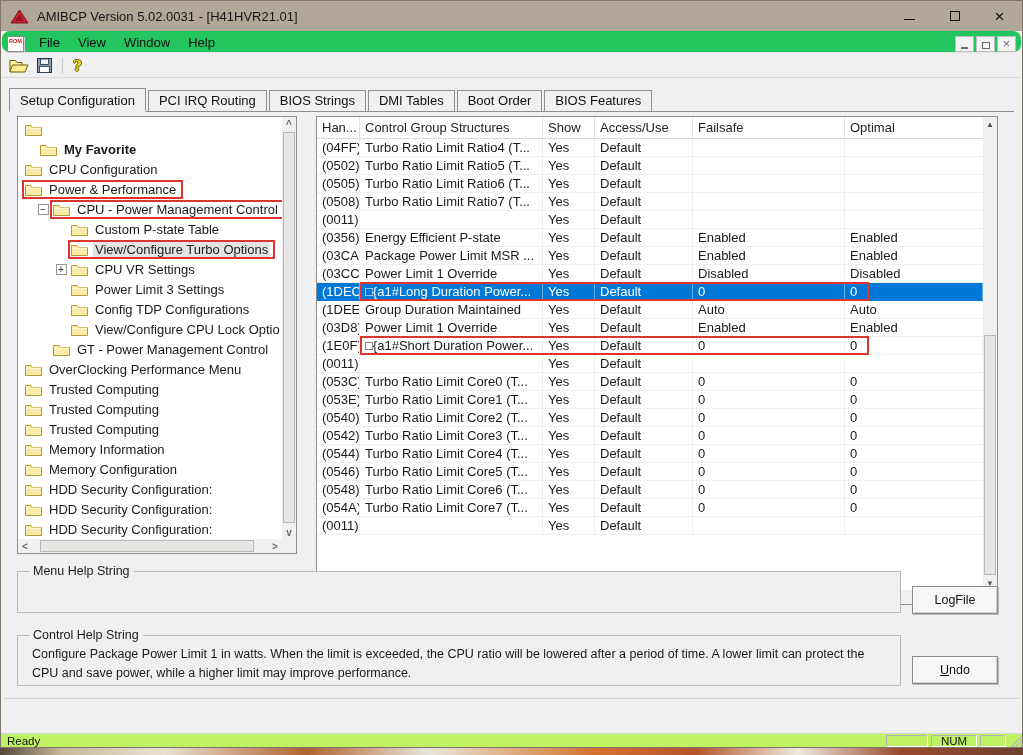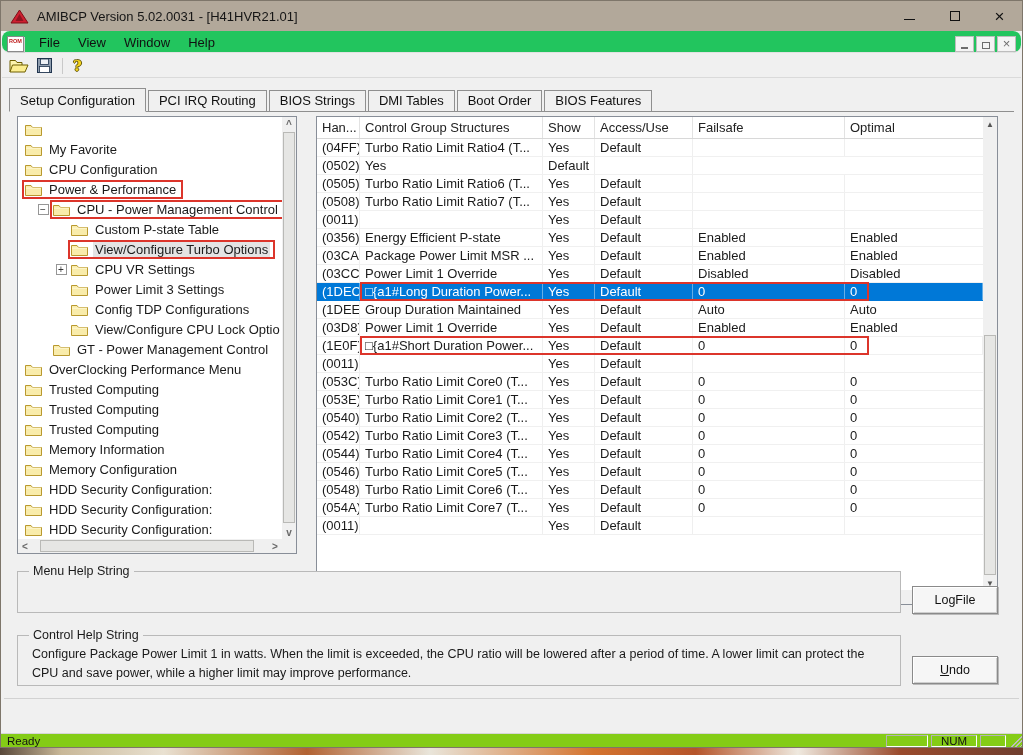--- a/index.html
+++ b/index.html
@@ -84,21 +84,21 @@
   .group-legend { position:absolute; top:-8px; left:11px; background:#f0f0f0; padding:0 4px; font-size:12.5px; color:#1a1a1a; }
   .group-text { padding:9px 14px 0 14px; font-size:12.5px; line-height:19px; color:#1a1a1a; }
   .g-menu { left:16px; top:570px; width:884px; height:42px; }
   .g-ctrl { left:16px; top:634px; width:884px; height:51px; }
   .btn { position:absolute; width:86px; height:28px; background:#f6f6f6; border:1px solid #8a8a8a; box-shadow:inset 1px 1px 0 #ffffff, inset -1px -1px 0 #cfcfcf, 1px 1px 0 #b9b9b9; font-size:12.5px; color:#111; display:flex; align-items:center; justify-content:center; }
   .btn-logfile { left:911px; top:585px; }
   .btn-undo { left:911px; top:655px; }
   .accel { text-decoration:underline; }
   .mdi-bottom-line { position:absolute; left:3px; right:3px; top:697px; height:1px; background:#d2d2d2; }
   
-  .statusbar { position:absolute; left:0; right:0; bottom:0; height:14px; background:#84cc16; border-top:1px solid #d6d6d6; display:flex; align-items:center; font-size:11.5px; color:#111; }
+  .statusbar { position:absolute; left:0; right:0; bottom:0; height:14px; background:#bef264; border-top:1px solid #d6d6d6; display:flex; align-items:center; font-size:11.5px; color:#111; }
   .sb-msg { padding-left:6px; flex:1; }
   .sb-cell { height:12px; border:1px solid; border-color:#b3b3b3 #fdfdfd #fdfdfd #b3b3b3; margin-right:3px; display:flex; align-items:center; justify-content:center; }
   .sb-c1 { width:42px; } .sb-c2 { width:46px; } .sb-c3 { width:26px; }
   .sb-grip { width:13px; height:13px; background:
     linear-gradient(135deg, transparent 55%, #bdbdbd 55%, #bdbdbd 62%, transparent 62%, transparent 72%, #bdbdbd 72%, #bdbdbd 79%, transparent 79%, transparent 89%, #bdbdbd 89%, #bdbdbd 96%, transparent 96%); }
 </style>
 </head>
 <body>
 
 <div class="window">
@@ -171,21 +171,21 @@
     <div class="tree-view" id="treeview">
         <div class="trow" style="padding-left: 4px;">
           <span class="twrap">
             <svg class="tfolder" viewBox="0 0 17 13">
               <path d="M0.5 2.5 L6 2.5 L7.5 4.5 L16.5 4.5 L16.5 12.5 L0.5 12.5 Z" fill="#f9ecab" stroke="#b9992f"></path>
               <path d="M1 5.2 L16 5.2" stroke="#fff7cf" stroke-width="1.2"></path>
             </svg>
             <span class="tlabel"></span>
           </span>
         </div>
-        <div class="trow" style="padding-left: 4px;">
+        <div class="trow" style="padding-left: 19px; font-weight: bold;">
           <span class="twrap">
             <svg class="tfolder" viewBox="0 0 17 13">
               <path d="M0.5 2.5 L6 2.5 L7.5 4.5 L16.5 4.5 L16.5 12.5 L0.5 12.5 Z" fill="#f9ecab" stroke="#b9992f"></path>
               <path d="M1 5.2 L16 5.2" stroke="#fff7cf" stroke-width="1.2"></path>
             </svg>
             <span class="tlabel">My Favorite</span>
           </span>
         </div>
         <div class="trow" style="padding-left: 4px;">
           <span class="twrap">
@@ -398,20 +398,21 @@
           <div class="row">
             <div class="cell">(04FF)</div>
             <div class="cell">Turbo Ratio Limit Ratio4 (T...</div>
             <div class="cell">Yes</div>
             <div class="cell">Default</div>
             <div class="cell"></div>
             <div class="cell"></div>
           </div>
           <div class="row">
             <div class="cell">(0502)</div>
+            <div class="cell">Turbo Ratio Limit Ratio5 (T...</div>
             <div class="cell">Yes</div>
             <div class="cell">Default</div>
             <div class="cell"></div>
             <div class="cell"></div>
           </div>
           <div class="row">
             <div class="cell">(0505)</div>
             <div class="cell">Turbo Ratio Limit Ratio6 (T...</div>
             <div class="cell">Yes</div>
             <div class="cell">Default</div>

